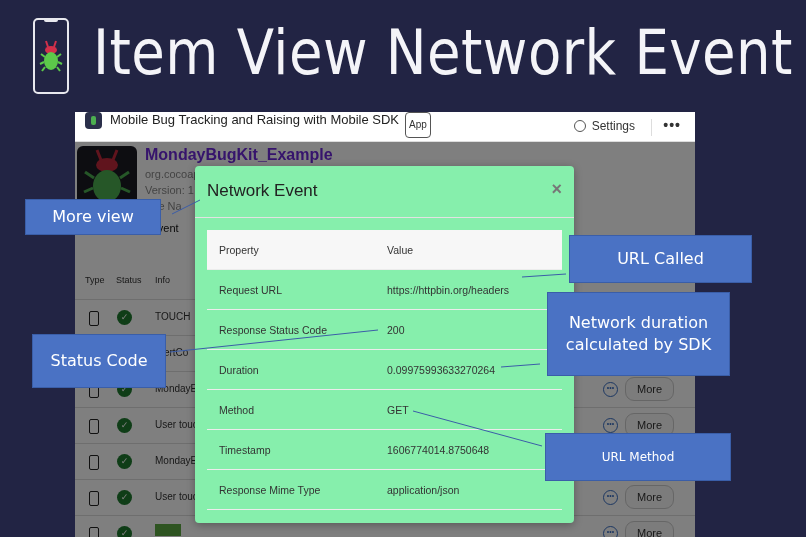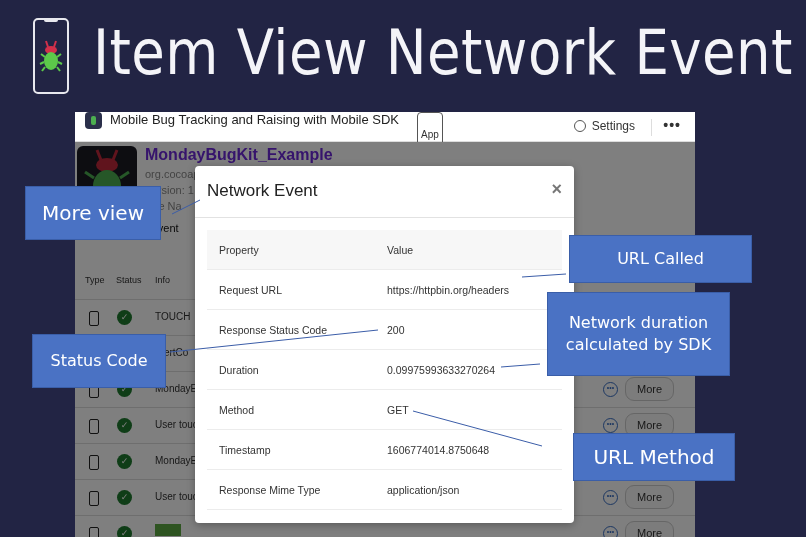--- a/index.html
+++ b/index.html
@@ -12,21 +12,21 @@
   .phone-icon .notch { position: absolute; left: 9px; top: -1px; width: 14px; height: 3px; background: #e8e8ee; border-radius: 0 0 2px 2px; }
   .phone-icon svg { position: absolute; left: 4px; top: 20px; }
   .title-text { position: absolute; left: 93px; top: 16px; font-size: 62px; font-weight: 300; color: #f4f4f8; letter-spacing: 0.5px; font-family: "DejaVu Sans", sans-serif; font-weight: normal; transform: scaleX(0.88); transform-origin: left center; white-space: nowrap; }
 
   
   .app-window { position: absolute; left: 75px; top: 112px; width: 620px; height: 425px; background: #fff; overflow: hidden; }
   .app-header { height: 30px; background: #fff; display: flex; align-items: flex-start; padding-left: 10px; border-bottom: 1px solid #ddd; position: relative; }
   .app-logo { width: 17px; height: 17px; background: #2a2f4a; border-radius: 4px; margin-right: 8px; position: relative; }
   .app-logo::after { content: ""; position: absolute; left: 6px; top: 4px; width: 5px; height: 9px; background: #4caf50; border-radius: 2px; }
   .app-name { font-size: 13px; color: #222; }
-  .app-badge { font-size: 10px; color: #333; border: 1px solid #555; border-radius: 4px; padding: 16px 3px; margin-left: 18px; line-height: 12px; }
+  .app-badge { font-size: 10px; color: #333; border: 1px solid #555; border-radius: 4px; padding: 6px 3px; margin-left: 6px; line-height: 12px; }
   .settings-btn { position: absolute; right: 60px; top: 7px; display: flex; align-items: center; font-size: 12px; color: #333; }
   .settings-btn .gear { width: 12px; height: 12px; border: 1.5px solid #555; border-radius: 50%; margin-right: 6px; }
   .header-divider { position: absolute; right: 43px; top: 7px; width: 1px; height: 17px; background: #ddd; }
   .more-menu { position: absolute; right: 14px; top: 5px; font-size: 14px; color: #333; font-weight: bold; letter-spacing: 1px; }
 
   .app-body { position: absolute; left: 0; top: 30px; width: 620px; height: 395px; background: #fff; }
   .app-info { position: relative; height: 118px; }
   .app-icon-big { position: absolute; left: 2px; top: 4px; width: 60px; height: 60px; background: #1a1a22; border-radius: 6px; }
   .app-icon-big svg { position: absolute; left: 6px; top: 2px; }
   .app-title { position: absolute; left: 70px; top: 4px; font-size: 16px; font-weight: bold; color: #6d28d9; }
@@ -40,21 +40,21 @@
   .event-row .device { position: absolute; left: 14px; top: 11px; width: 10px; height: 15px; border: 1.5px solid #222; border-radius: 2px; }
   .event-row .check { position: absolute; left: 42px; top: 10px; width: 15px; height: 15px; border-radius: 50%; background: #1e7a2e; color: #fff; font-size: 9px; line-height: 15px; text-align: center; }
   .event-row .info { position: absolute; left: 80px; top: 11px; }
   .event-row .chat { position: absolute; left: 528px; top: 10px; width: 15px; height: 15px; border: 1.5px solid #3a6fc4; border-radius: 50%; color: #3a6fc4; font-size: 7px; line-height: 10px; text-align: center; }
   .event-row .more-btn { position: absolute; left: 550px; top: 5px; width: 49px; height: 24px; border: 1px solid #ccc; border-radius: 9px; background: #f8f8f8; font-size: 11px; color: #333; text-align: center; line-height: 22px; }
   .event-row .tag { position: absolute; left: 80px; top: 8px; width: 26px; height: 12px; background: #5da843; }
 
   .overlay { position: absolute; left: 0; top: 30px; width: 620px; height: 395px; background: rgba(0,0,0,0.5); }
 
   
-  .modal { position: absolute; left: 195px; top: 166px; width: 379px; height: 357px; background: #ffffff; border-radius: 4px; box-shadow: 0 2px 8px rgba(0,0,0,0.3); }
+  .modal { position: absolute; left: 195px; top: 166px; width: 379px; height: 357px; background: #86efac; border-radius: 4px; box-shadow: 0 2px 8px rgba(0,0,0,0.3); }
   .modal-header { height: 52px; border-bottom: 1px solid #e2e2e2; position: relative; }
   .modal-title { position: absolute; left: 12px; top: 15px; font-size: 17px; color: #222; }
   .modal-close { position: absolute; right: 12px; top: 13px; font-size: 18px; color: #777; font-weight: bold; cursor: pointer; }
   .prop-table { position: absolute; left: 12px; top: 64px; width: 355px; }
   .prop-row { height: 40px; position: relative; border-bottom: 1px solid #ececec; font-size: 10.5px; color: #333; }
   .prop-row.head { background: #f7f7f7; }
   .prop-row .k { position: absolute; left: 12px; top: 14px; }
   .prop-row .v { position: absolute; left: 180px; top: 14px; }
 
   
@@ -210,17 +210,17 @@
 </div>
 
 <svg class="connectors" viewBox="0 0 806 537">
   <line x1="172" y1="214" x2="200" y2="200" stroke="#3b5da8" stroke-width="1"></line>
   <line x1="170" y1="352" x2="378" y2="330" stroke="#3b5da8" stroke-width="1"></line>
   <line x1="522" y1="277" x2="566" y2="274" stroke="#3b5da8" stroke-width="1"></line>
   <line x1="501" y1="367" x2="540" y2="364" stroke="#3b5da8" stroke-width="1"></line>
   <line x1="413" y1="411" x2="542" y2="446" stroke="#3b5da8" stroke-width="1"></line>
 </svg>
 
-<div class="callout" style="left:25px;top:186px;width:136px;height:54px;font-size:20px">More view</div>
+<div class="callout" style="left:25px;top:199px;width:136px;height:36px;font-size:16px">More view</div>
 <div class="callout" style="left:32px;top:334px;width:134px;height:54px;font-size:16px">Status Code</div>
 <div class="callout" style="left:569px;top:235px;width:183px;height:48px;font-size:16px">URL Called</div>
 <div class="callout" style="left:547px;top:292px;width:183px;height:84px;font-size:16px;padding:0 14px">Network duration calculated by SDK</div>
-<div class="callout" style="left:573px;top:433px;width:162px;height:48px;font-size:20px">URL Method</div>
+<div class="callout" style="left:545px;top:433px;width:186px;height:48px;font-size:12px">URL Method</div>
 
 </body></html>

